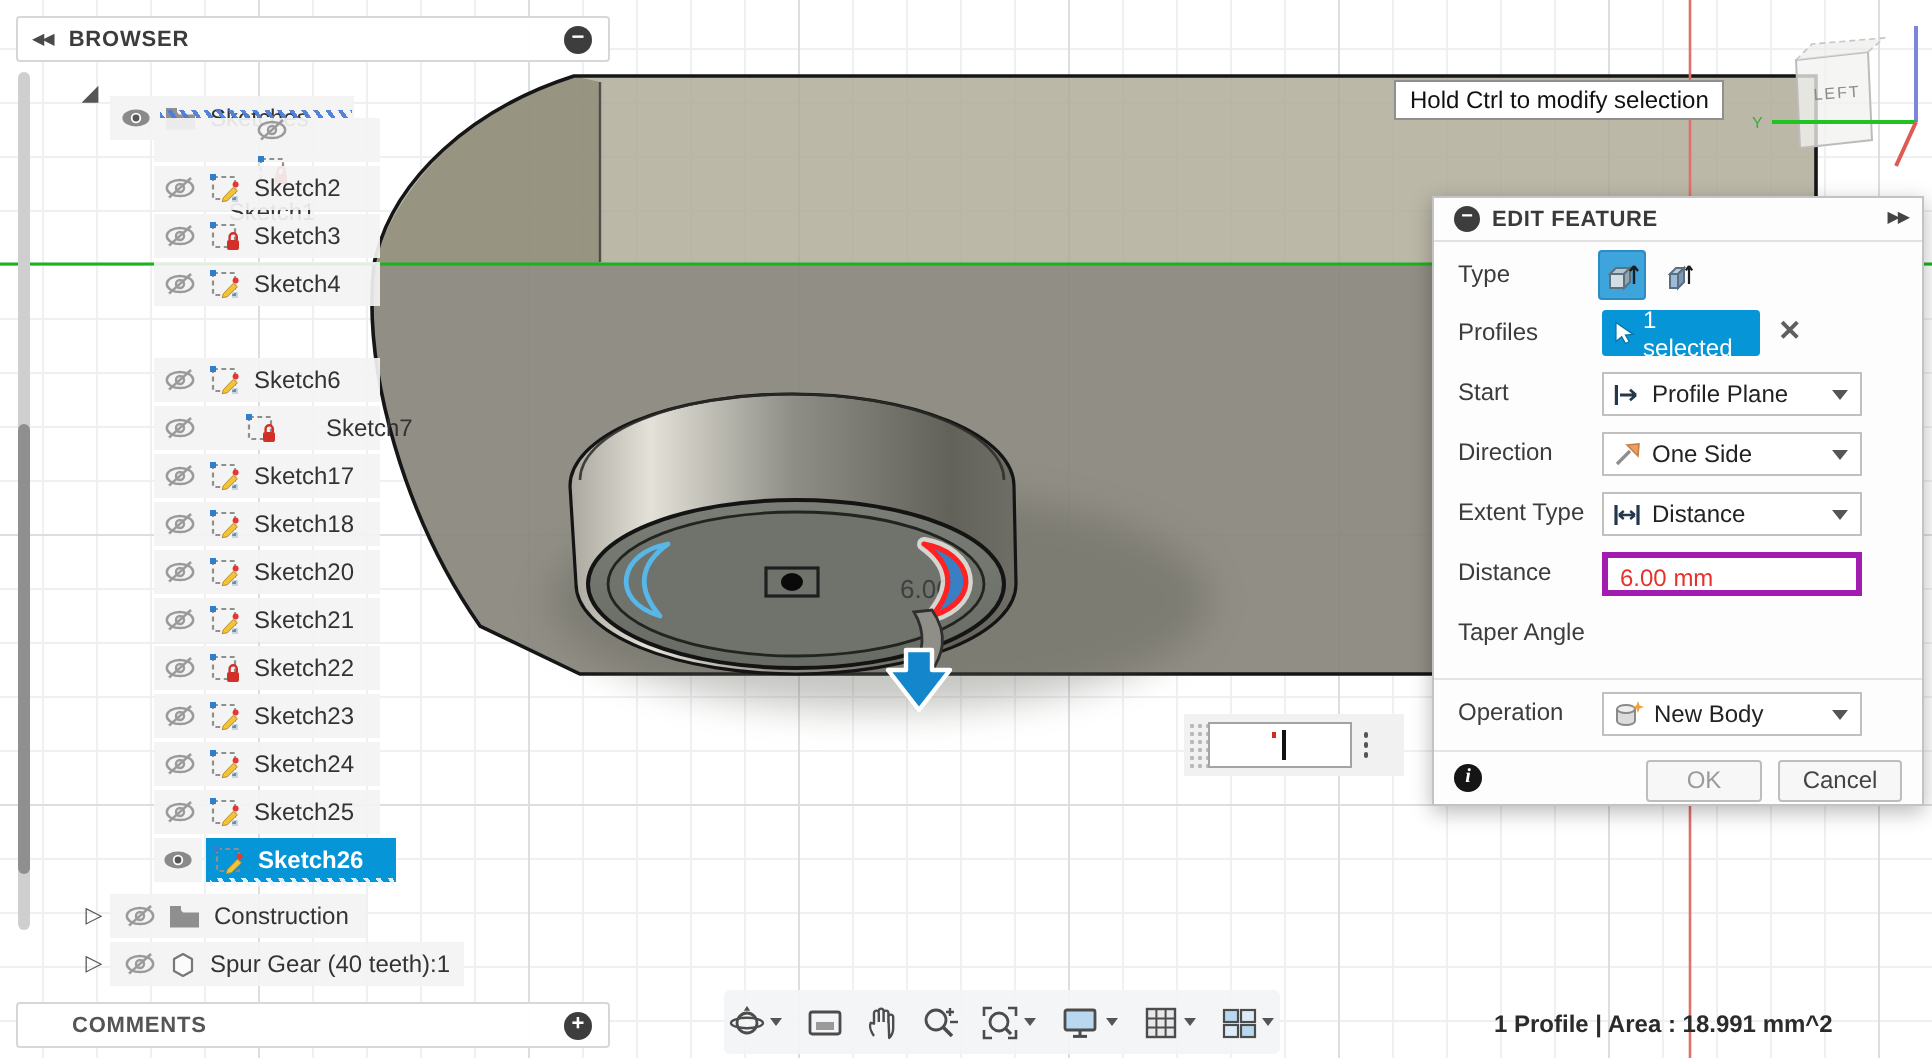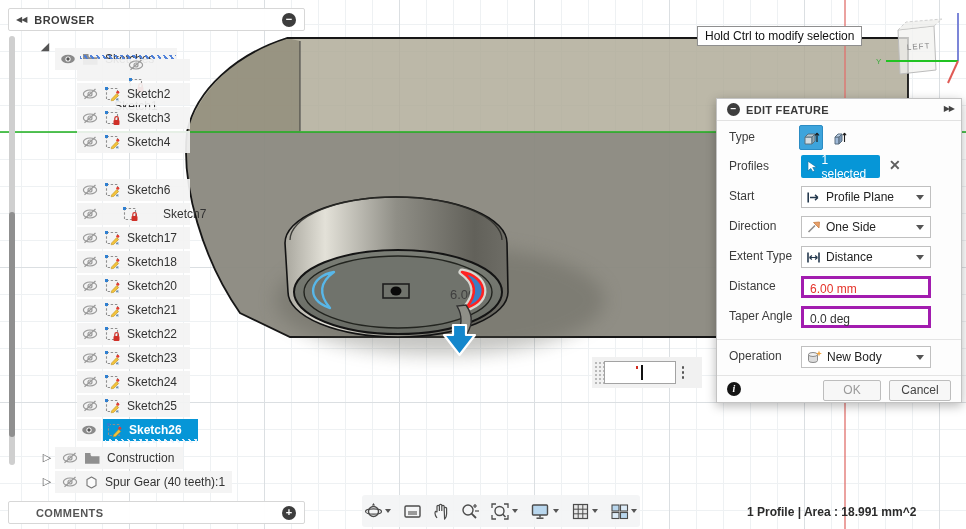--- a/index.html
+++ b/index.html
@@ -16,21 +16,21 @@
       linear-gradient(90deg,#dbdfe2 1px, transparent 1px),
       linear-gradient(#eef1f3 1px, transparent 1px),
       linear-gradient(90deg,#eef1f3 1px, transparent 1px);
     background-size:135px 135px,135px 135px,27px 27px,27px 27px;
     background-position:-6px -3px,-6px -3px,-6px -3px,-6px -3px;
   }
   svg.model { position:absolute; left:0; top:0; }
 
   
   .tooltip {
-    position:absolute; left:697px; top:26px; height:20px;
+    position:absolute; left:697px; top:40px; height:20px;
     background:#fff; border:1px solid #8f8f8f; color:#111;
     font-size:12px; line-height:18px; padding:0 7px; white-space:nowrap;
   }
 
   
   .float-input { position:absolute; left:592px; top:357px; width:110px; height:31px; background:#f1f1f1; display:flex; align-items:center; }
   .fi-handle { width:10px; height:24px; margin-left:2px;
     background-image:radial-gradient(#b9b9b9 1px, transparent 1.2px);
     background-size:4px 4px; }
   .fi-box { position:relative; width:72px; height:23px; background:#fff; border:1.5px solid #a3a3a3; }
@@ -550,21 +550,20 @@
       </span>
     </div>
 
     <div class="dlg-row" style="top:177px;">
       <span class="dlg-label">Distance</span>
       <span class="dlg-input" style="color:#e5332a;">6.00 mm</span>
     </div>
 
     <div class="dlg-row" style="top:207px;">
       <span class="dlg-label">Taper Angle</span>
-      <span class="dlg-input" style="color:#333;">0.0 deg</span>
     </div>
 
     <div class="dlg-sep" style="top:240px;"></div>
 
     <div class="dlg-row" style="top:247px;">
       <span class="dlg-label">Operation</span>
       <span class="dlg-select">
         <svg class="ticon" width="16" height="14" viewBox="0 0 16 14">
             <path d="M2.5,4.5 v6 a4.5,2 0 0 0 9,0 v-6" fill="#dcdcdc" stroke="#8a8a8a" stroke-width="1"></path>
             <ellipse cx="7" cy="4.5" rx="4.5" ry="2" fill="#efefef" stroke="#8a8a8a" stroke-width="1"></ellipse>

